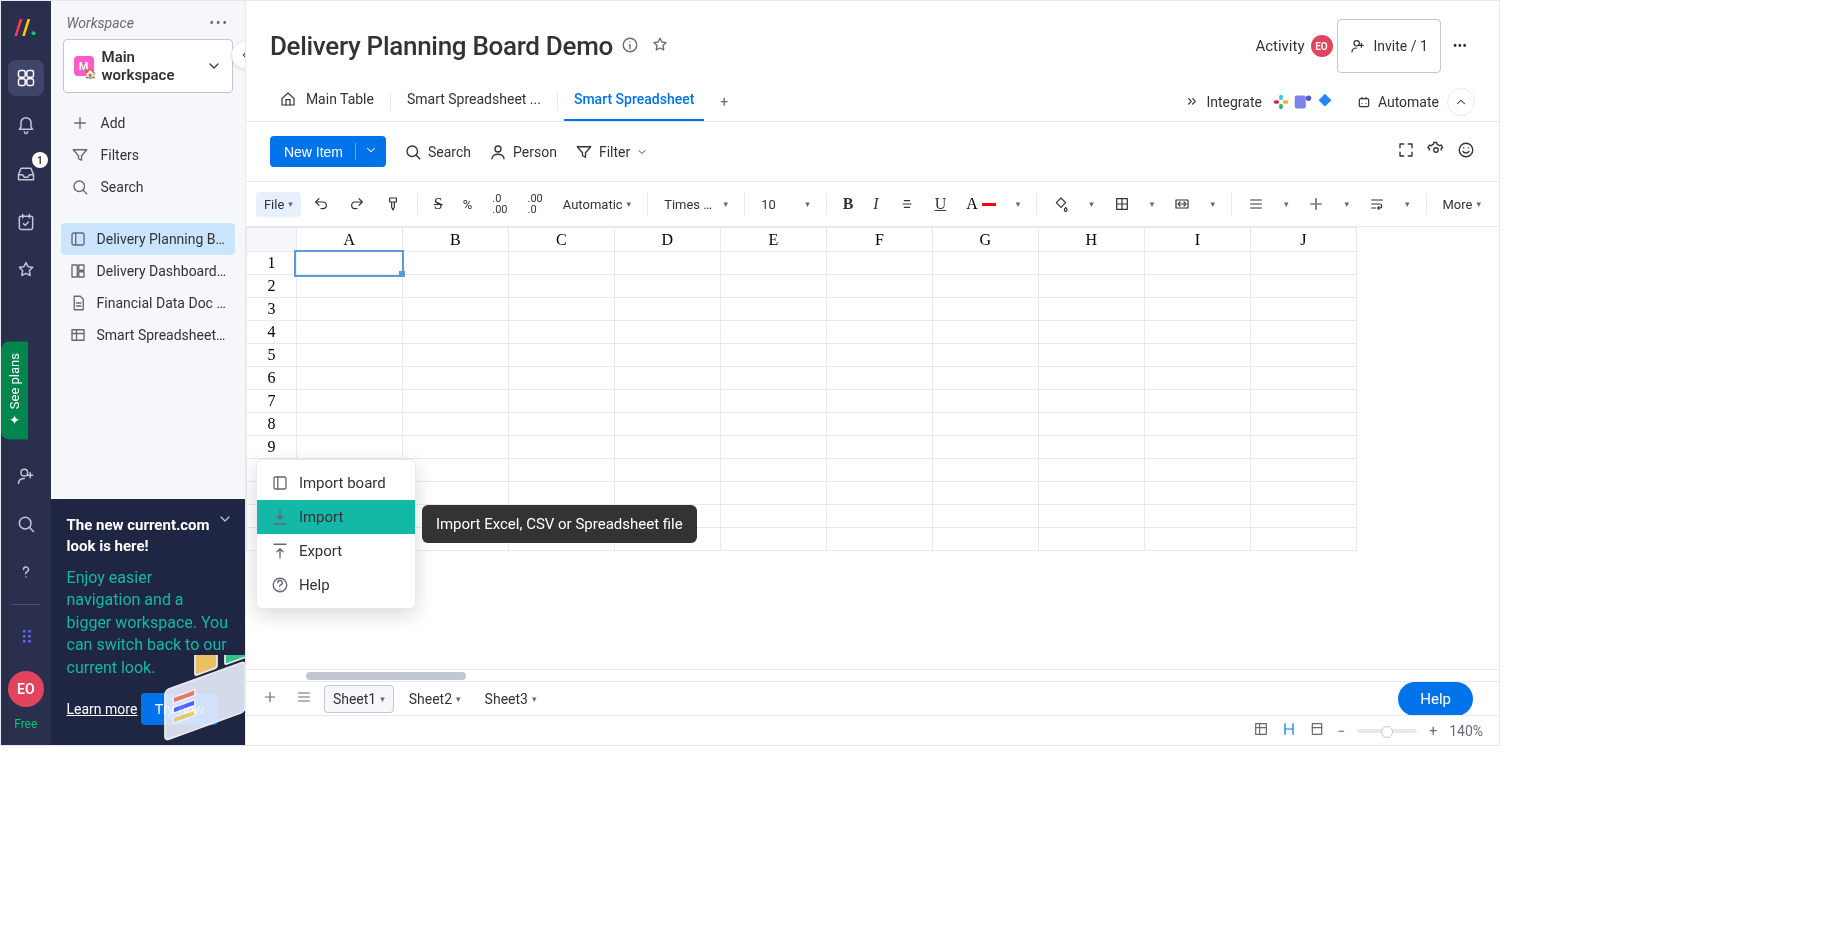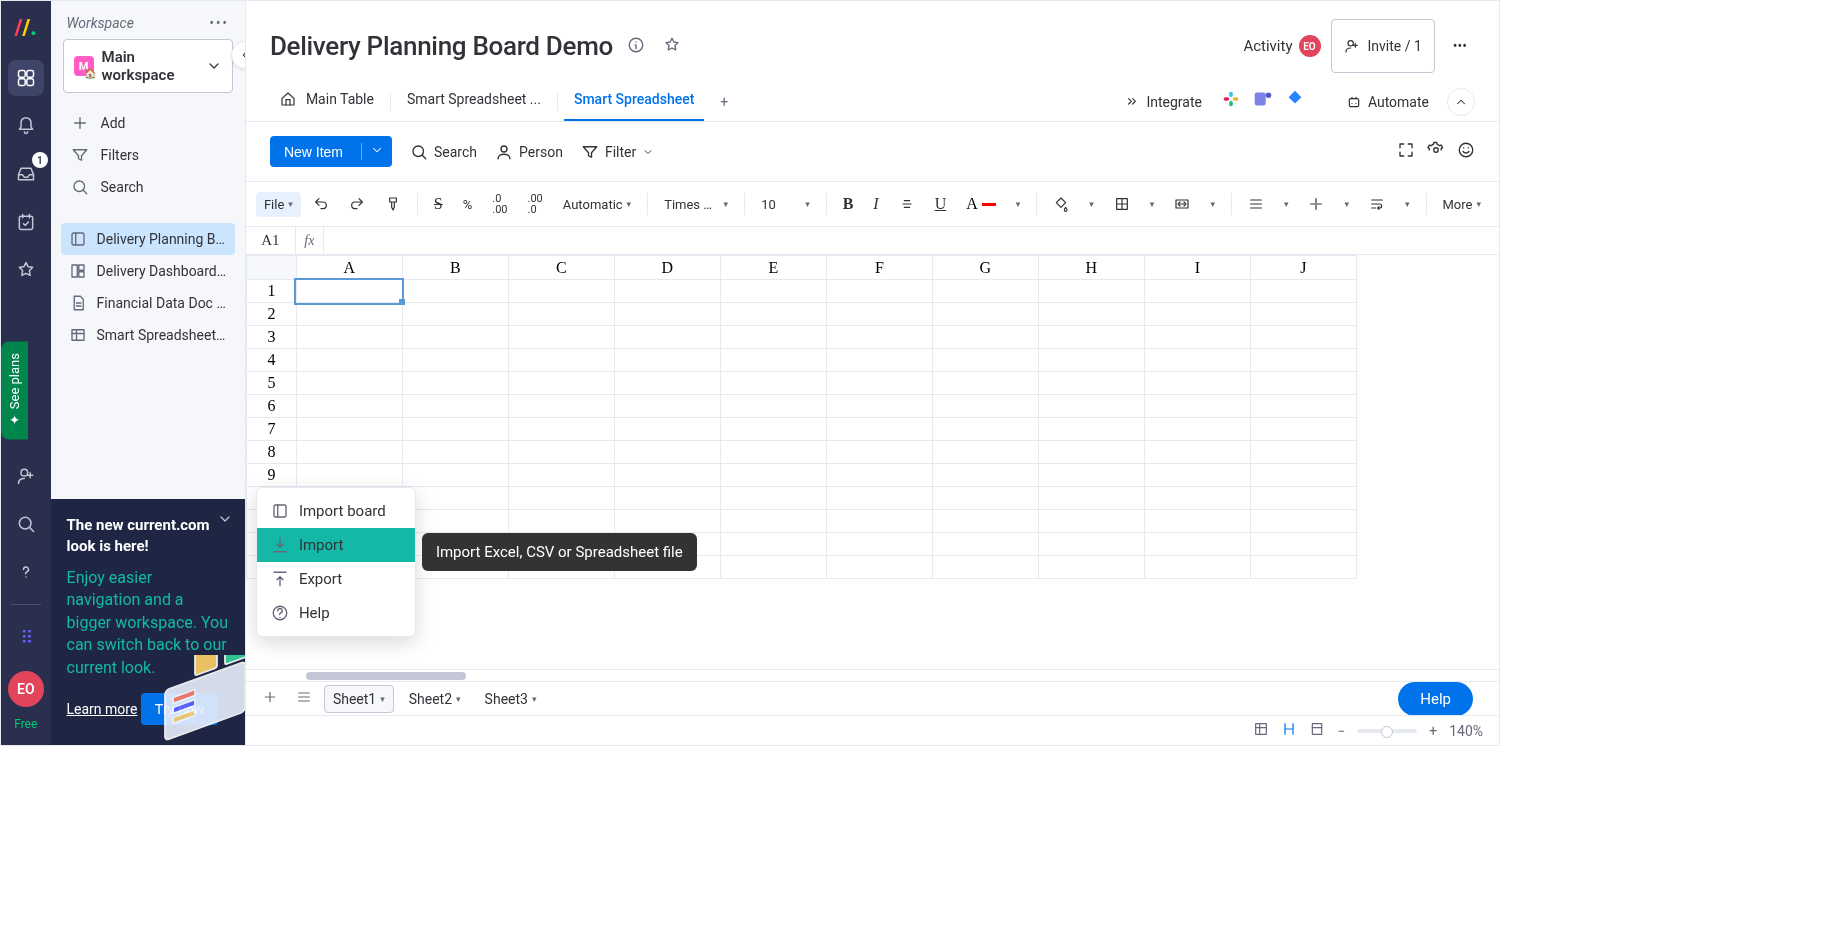--- a/index.html
+++ b/index.html
@@ -42,41 +42,41 @@
   .promo { background: #1f2644; color: #fff; padding: 16px 16px 20px; position: relative; overflow: hidden; }
   .promo .ttl { font-weight: 700; font-size: 15px; line-height: 1.4; margin-bottom: 10px; }
   .promo .txt { font-size: 16px; color: #14b8a6; line-height: 1.4; }
   .promo .learn { text-decoration: underline; color: #fff; display: inline-block; margin-top: 4px; cursor: pointer; }
   .promo .btn { margin-top: 14px; background: #0073ea; color: #fff; border: none; border-radius: 4px; padding: 8px 14px; font-size: 14px; cursor: pointer; }
   .promo .chev { position: absolute; right: 12px; top: 12px; color: #c3c6d4; cursor: pointer; }
   .promo .deco { position: absolute; right: -10px; bottom: -10px; opacity: 0.9; }
 
   
   .main { flex: 1; display: flex; flex-direction: column; background: #fff; position: relative; }
-  .m-head { padding: 18px 24px 0; display: flex; align-items: center; gap: 10px; }
+  .m-head { padding: 18px 24px 0; display: flex; align-items: center; gap: 4px; }
   .m-title { font-size: 26px; font-weight: 500; letter-spacing: -0.3px; }
   .m-head .hic { color: #676879; cursor: pointer; padding: 4px; }
   .m-head .spacer { flex: 1; }
   .m-head .activity { display: flex; align-items: center; gap: 6px; color: #323338; cursor: pointer; font-size: 15px; }
   .m-head .avatar-s { width: 22px; height: 22px; border-radius: 50%; background: #e2445c; color: #fff; display: inline-flex; align-items: center; justify-content: center; font-size: 10px; font-weight: 600; }
   .m-head .invite { border: 1px solid #c3c6d4; border-radius: 4px; padding: 18px 12px; display: flex; align-items: center; gap: 8px; cursor: pointer; font-size: 14px; }
   .m-head .dots { cursor: pointer; color: #323338; padding: 4px 8px; }
 
   .tabs { display: flex; align-items: center; gap: 6px; padding: 10px 24px 0; border-bottom: 1px solid #e6e9ef; }
   .tab { padding: 8px 10px 12px; display: flex; align-items: center; gap: 10px; color: #323338; cursor: pointer; border-bottom: 2px solid transparent; font-size: 14px; }
   .tab.active { border-bottom-color: #0073ea; color: #0073ea; font-weight: 500;}
   .tab .ic-home { width: 16px; height: 16px; }
   .tab-sep { width: 1px; height: 18px; background: #e6e9ef; }
   .tabs .add-tab { color: #676879; padding: 6px 10px; cursor: pointer; }
-  .tabs .right { margin-left: auto; display: flex; align-items: flex-start; gap: 10px; }
+  .tabs .right { margin-left: auto; display: flex; align-items: flex-end; }
   .r-btn { display: flex; align-items: center; gap: 6px; color: #323338; cursor: pointer; padding: 6px 8px; font-size: 14px;}
   .collapse-arrow { width: 28px; height: 28px; border: 1px solid #e6e9ef; border-radius: 50%; display: flex; align-items: center; justify-content: center; cursor: pointer; }
 
   .row2 { display: flex; align-items: center; gap: 18px; padding: 14px 24px; }
-  .new-item { background: #0073ea; color: #fff; border: none; border-radius: 4px; padding: 7px 8px 7px 14px; display: flex; align-items: flex-end; gap: 18px; cursor: pointer; font-size: 14px;}
+  .new-item { background: #0073ea; color: #fff; border: none; border-radius: 4px; padding: 7px 8px 7px 14px; display: flex; align-items: flex-end; gap: 12px; cursor: pointer; font-size: 14px;}
   .new-item .dd { border-left: 1px solid rgba(255,255,255,0.4); padding-left: 8px; }
   .row2 .tool { display: flex; align-items: center; gap: 6px; color: #323338; cursor: pointer; }
   .row2 .right { margin-left: auto; display: flex; align-items: center; gap: 12px; }
 
   
   .ss-toolbar { display: flex; align-items: center; gap: 4px; padding: 6px 10px; border-top: 1px solid #e6e9ef; border-bottom: 1px solid #e6e9ef; background: #fff; flex-wrap: nowrap; }
   .ss-toolbar .btn { padding: 5px 8px; border-radius: 4px; cursor: pointer; display: flex; align-items: center; gap: 4px; color: #323338; font-size: 13px; }
   .ss-toolbar .btn.active { background: #e6f1fd; }
   .ss-toolbar .sep { width: 1px; height: 22px; background: #e6e9ef; margin: 0 4px; }
   .ss-toolbar .dd-ic { font-size: 9px; color: #676879; }
@@ -512,25 +512,20 @@
           </svg>
         </span>
         <span class="btn dd-ic">▾</span>
       <span class="sep"></span>
       <span class="btn more">
           <span>More</span> 
           <span class="dd-ic">▾</span>
         </span>
     </div>
 
-    <div class="fx-row">
-      <div class="cell-ref">A1</div>
-      <div class="fx-lbl">fx</div>
-      <input class="fx-input" style="">
-    </div>
 
     <div class="grid-wrap">
       <table class="grid" id="grid">
           <tbody>
             <tr>
               <th class="corner"></th>
               <th class="colh">A</th>
               <th class="colh">B</th>
               <th class="colh">C</th>
               <th class="colh">D</th>

